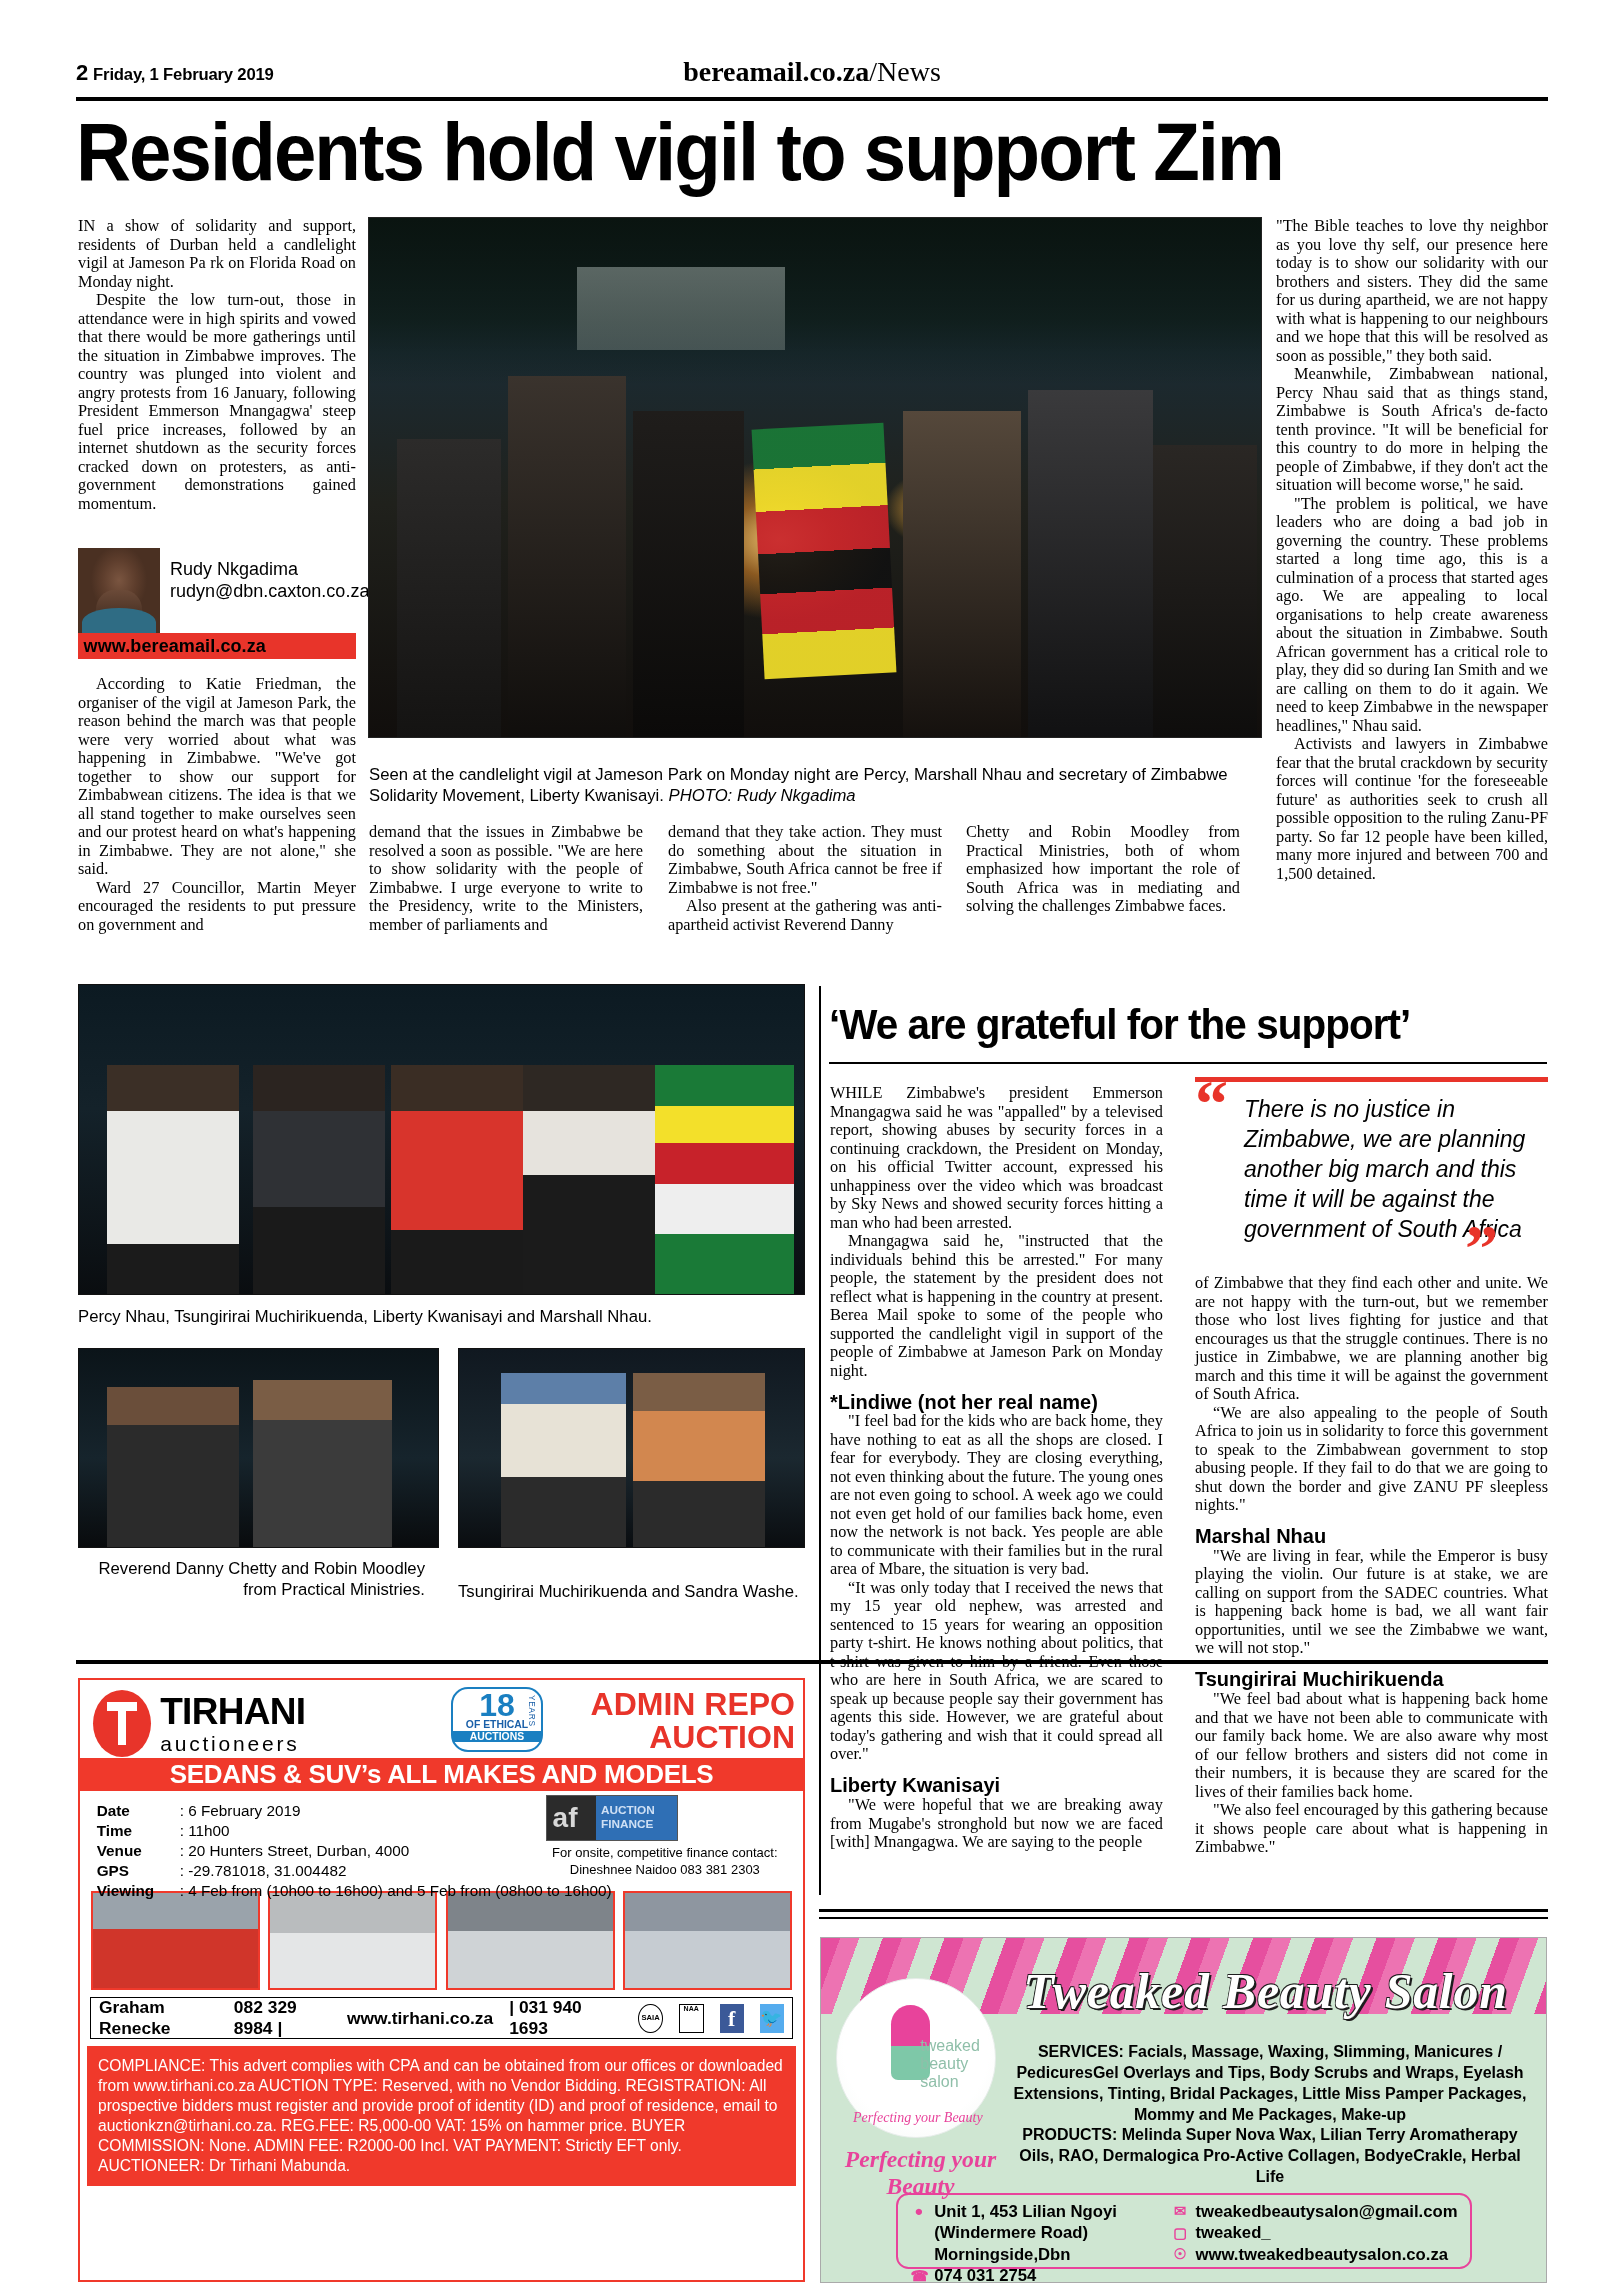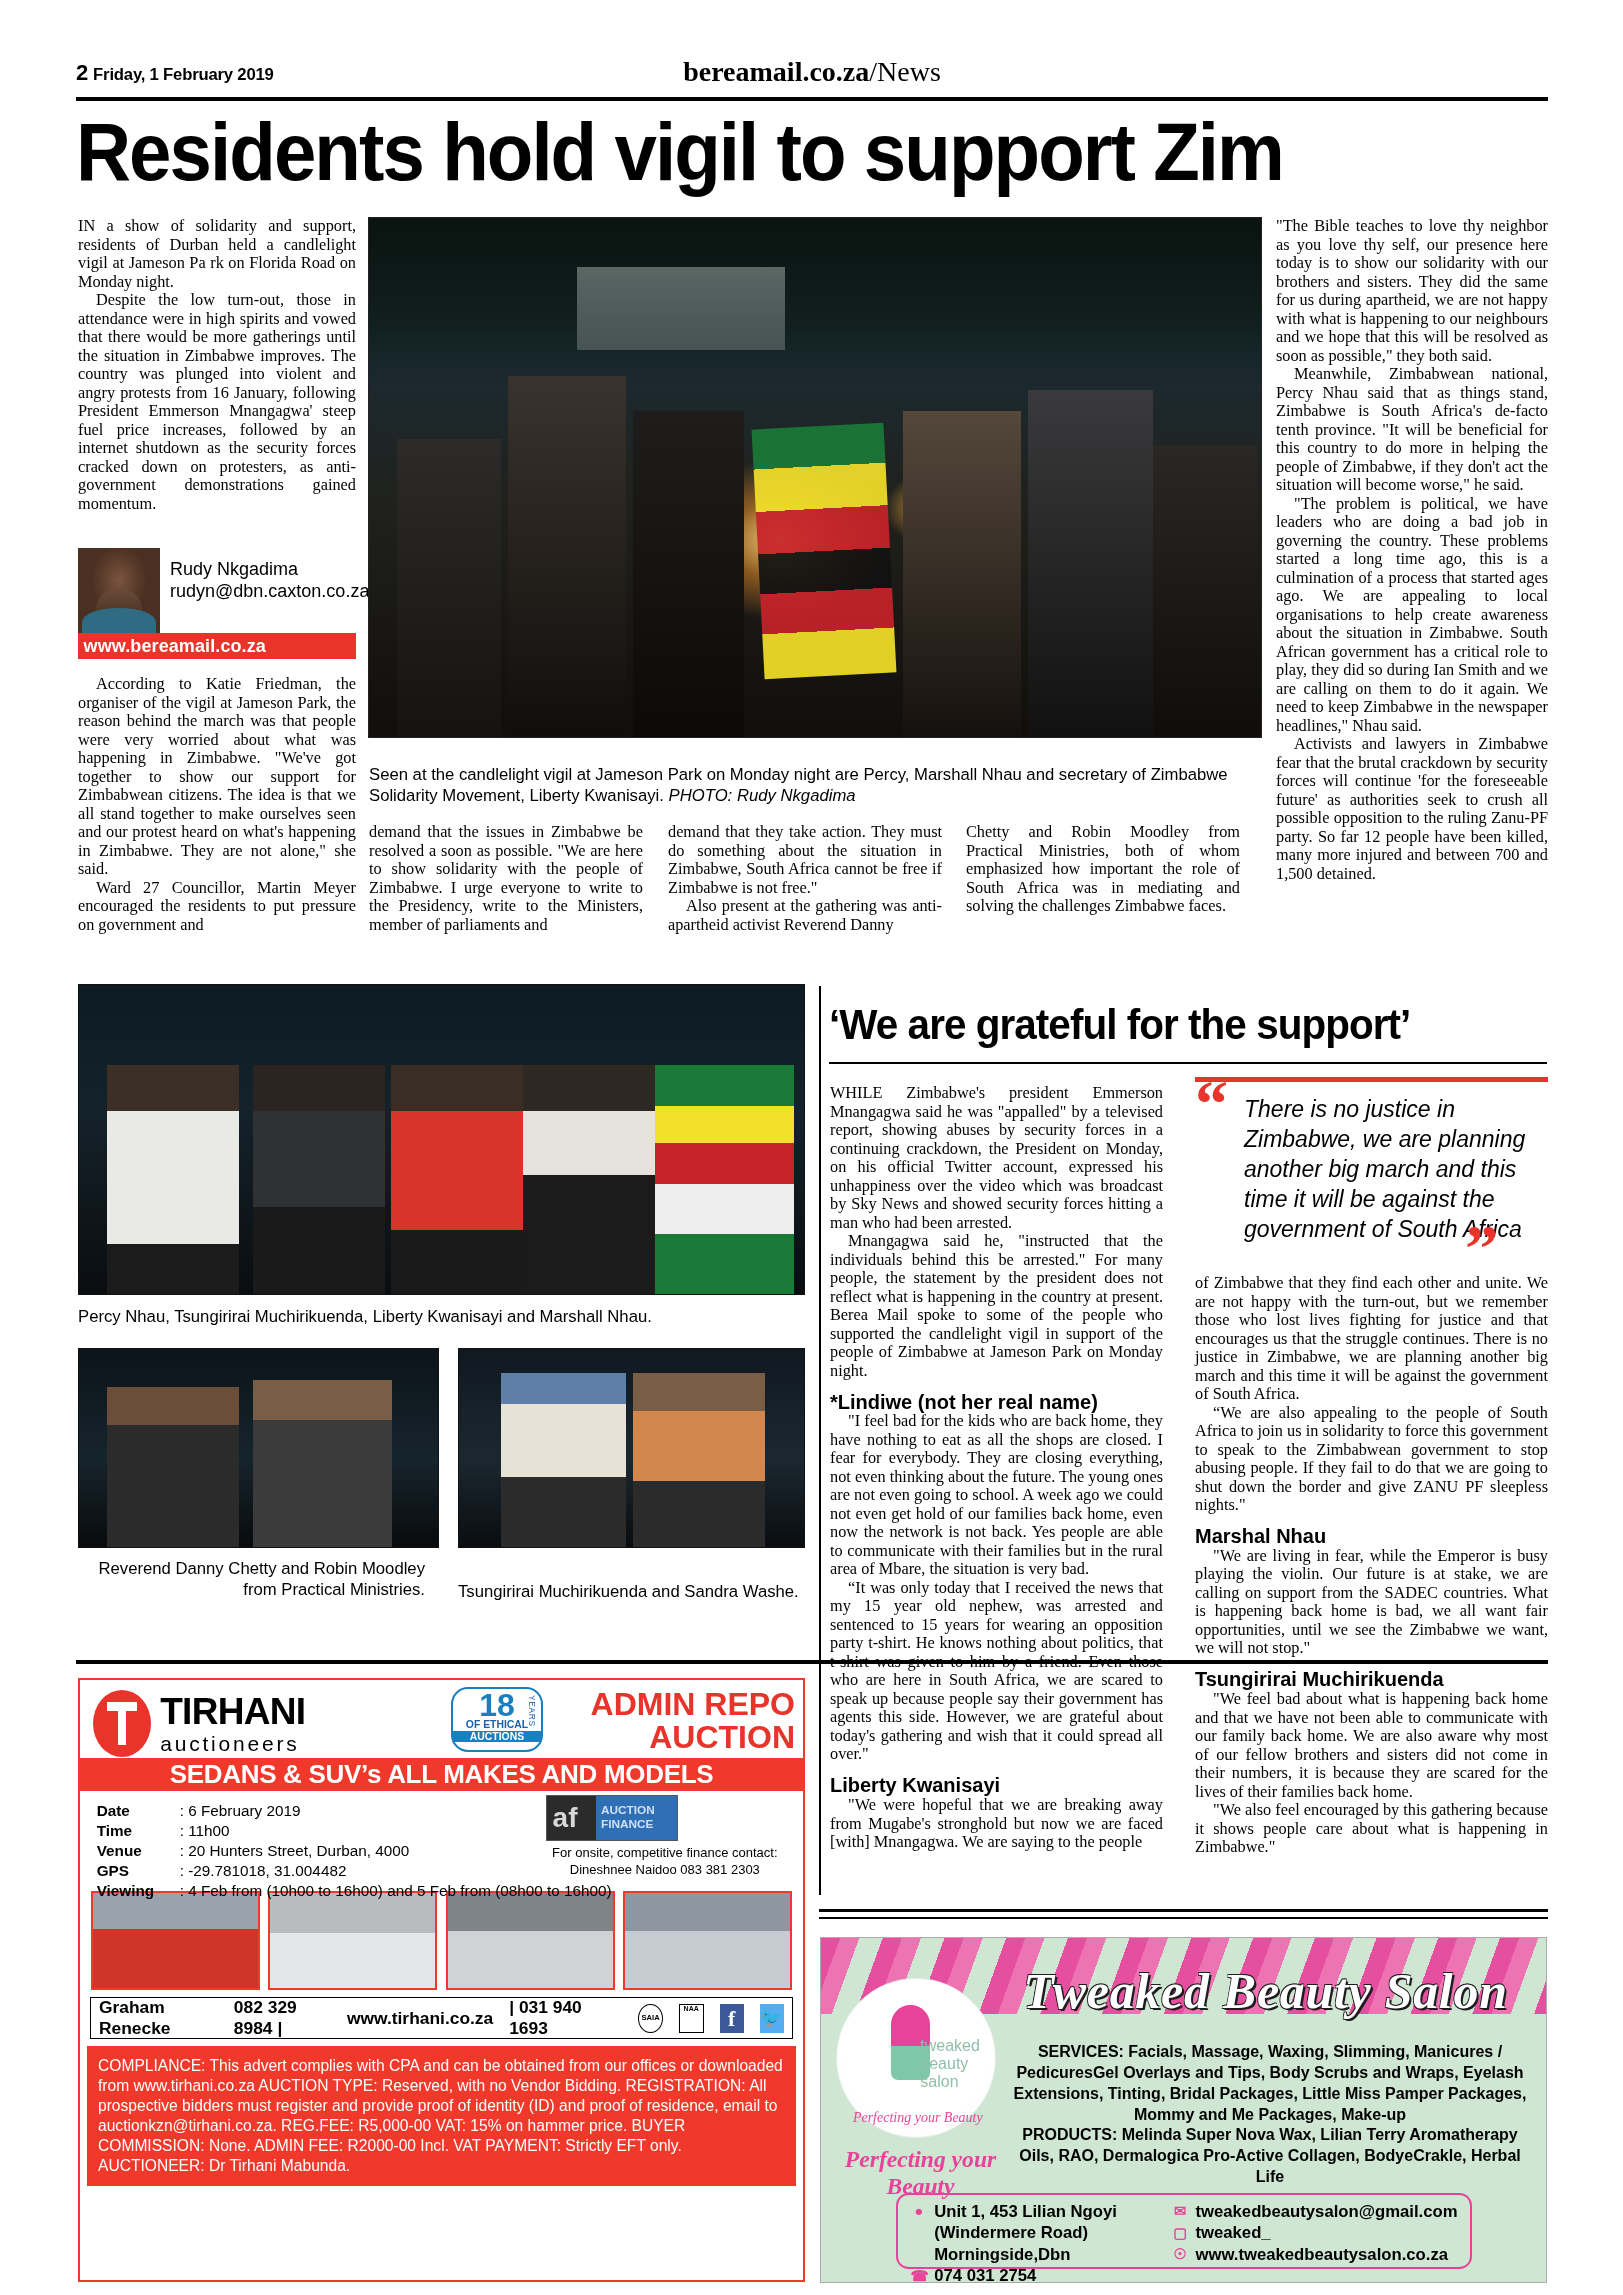--- a/index.html
+++ b/index.html
@@ -57,21 +57,21 @@
     content:""; position:absolute; left:4.2px; top:60px; width:74px; height:28px;
     background:#2f6c84; border-radius:50% 50% 0 0;
     z-index:2;
   }
   .byline .who {
     position:absolute; left:92px; top:11px; width:186px;
     font-family:"Liberation Sans", sans-serif; font-size:18px; line-height:21.5px;
   }
   .byline .redbar {
     position:absolute; left:0; top:85px; width:278px; height:26px;
-    background:#e8342a; color:#ffffff;
+    background:#e8342a; color:#000000;
     font-family:"Liberation Sans", sans-serif; font-weight:bold; font-size:18px;
     line-height:26px; padding-left:5.6px; letter-spacing:0.1px;
   }
   .a1-col1b { position:absolute; left:78px; top:675px; width:278px; }
 
   
   .mainphoto {
     position:absolute; left:368px; top:217px; width:894px; height:521px;
     background:
       radial-gradient(ellipse 153px 111px at 46% 62%, rgba(255,210,120,.95) 0%, rgba(230,140,40,.55) 35%, rgba(20,14,10,0) 72%),

